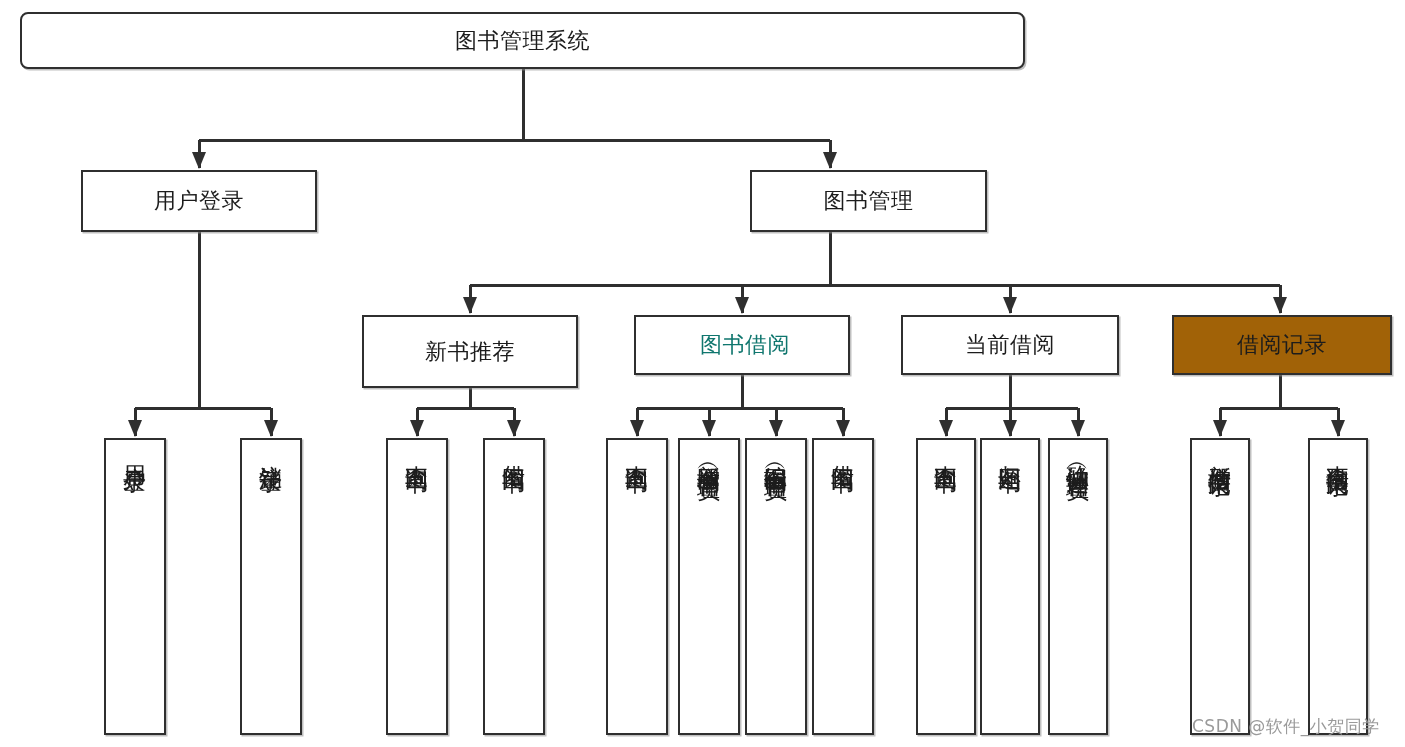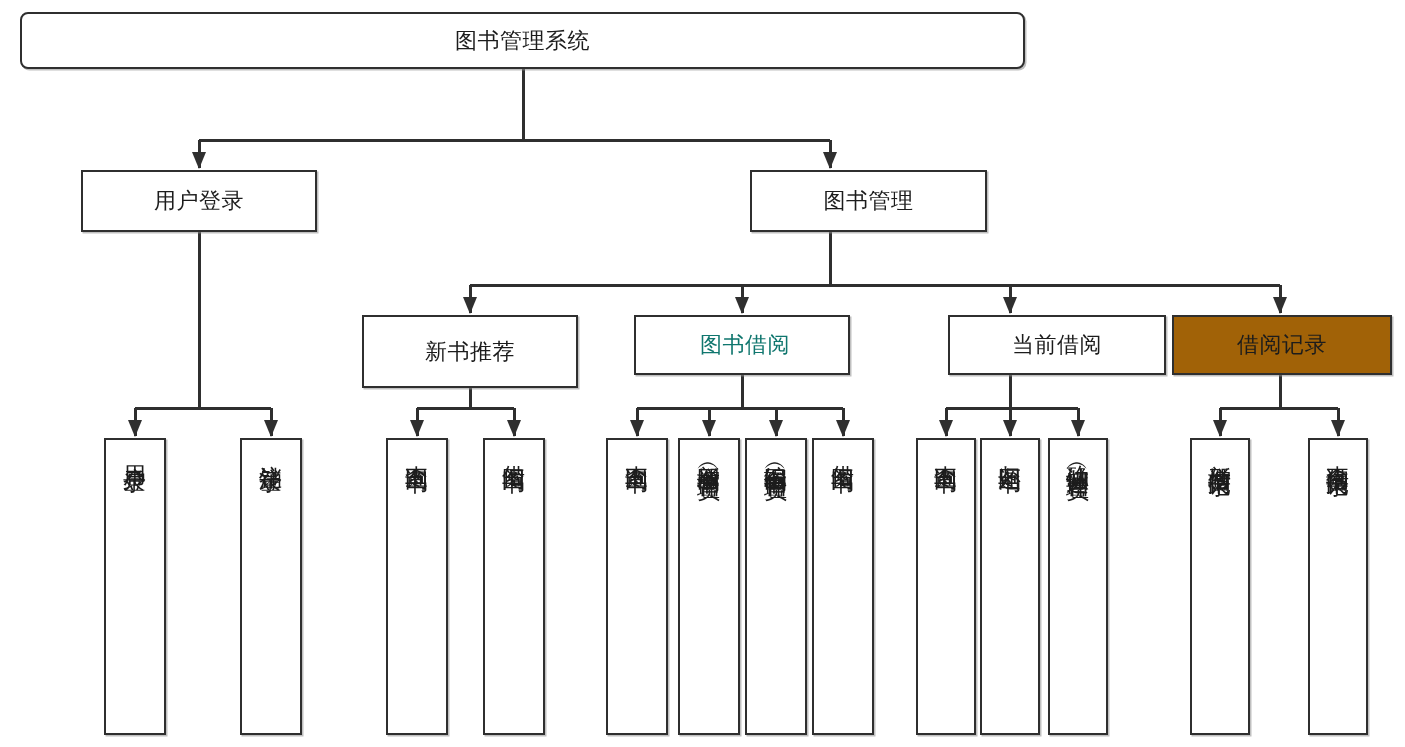--- a/index.html
+++ b/index.html
@@ -87,21 +87,21 @@
       </div>
       <div class="node horiz" style="left: 750px; top: 170px; width: 237px; height: 62px; border-color: rgb(47, 47, 47); background: rgb(255, 255, 255);">
         <span class="lbl" style="color: rgb(28, 28, 28);">图书管理</span>
       </div>
       <div class="node horiz" style="left: 362px; top: 315px; width: 216px; height: 73px; border-color: rgb(47, 47, 47); background: rgb(255, 255, 255);">
         <span class="lbl" style="color: rgb(28, 28, 28);">新书推荐</span>
       </div>
       <div class="node horiz" style="left: 634px; top: 315px; width: 216px; height: 60px; border-color: rgb(47, 47, 47); background: rgb(255, 255, 255);">
         <span class="lbl" style="color: #0f766e; margin-left: 6px;">图书借阅</span>
       </div>
-      <div class="node horiz" style="left: 901px; top: 315px; width: 218px; height: 60px; border-color: rgb(47, 47, 47); background: rgb(255, 255, 255); margin-left: 47px;">
+      <div class="node horiz" style="left: 901px; top: 315px; width: 218px; height: 60px; border-color: rgb(47, 47, 47); background: rgb(255, 255, 255);">
         <span class="lbl" style="color: rgb(28, 28, 28);">当前借阅</span>
       </div>
       <div class="node horiz" style="left: 1172px; top: 315px; width: 220px; height: 60px; border-color: rgb(47, 47, 47); background: #a16207;">
         <span class="lbl" style="color: rgb(28, 28, 28);">借阅记录</span>
       </div>
       <div class="node vert" style="left: 104px; top: 438px; width: 62px; height: 297px; border-color: rgb(47, 47, 47); background: rgb(255, 255, 255);">
         <span class="lbl" style="color: rgb(28, 28, 28);">用户登录</span>
       </div>
       <div class="node vert" style="left: 240px; top: 438px; width: 62px; height: 297px; border-color: rgb(47, 47, 47); background: rgb(255, 255, 255);">
         <span class="lbl" style="color: rgb(28, 28, 28);">注销登录</span>
@@ -133,13 +133,14 @@
       <div class="node vert" style="left: 1048px; top: 438px; width: 60px; height: 297px; border-color: rgb(47, 47, 47); background: rgb(255, 255, 255);">
         <span class="lbl" style="color: rgb(28, 28, 28);">确认归还（管理员）</span>
       </div>
       <div class="node vert" style="left: 1190px; top: 438px; width: 60px; height: 297px; border-color: rgb(47, 47, 47); background: rgb(255, 255, 255);">
         <span class="lbl" style="color: rgb(28, 28, 28);">新增借阅记录</span>
       </div>
       <div class="node vert" style="left: 1308px; top: 438px; width: 60px; height: 297px; border-color: rgb(47, 47, 47); background: rgb(255, 255, 255);">
         <span class="lbl" style="color: rgb(28, 28, 28);">查询借阅记录</span>
       </div>
     </div>
+  <div id="watermark" style="left: 1192px; top: 715px; color: rgb(154, 154, 154);">CSDN @软件_小贺同学</div>
 </div>
 
 </body></html>

